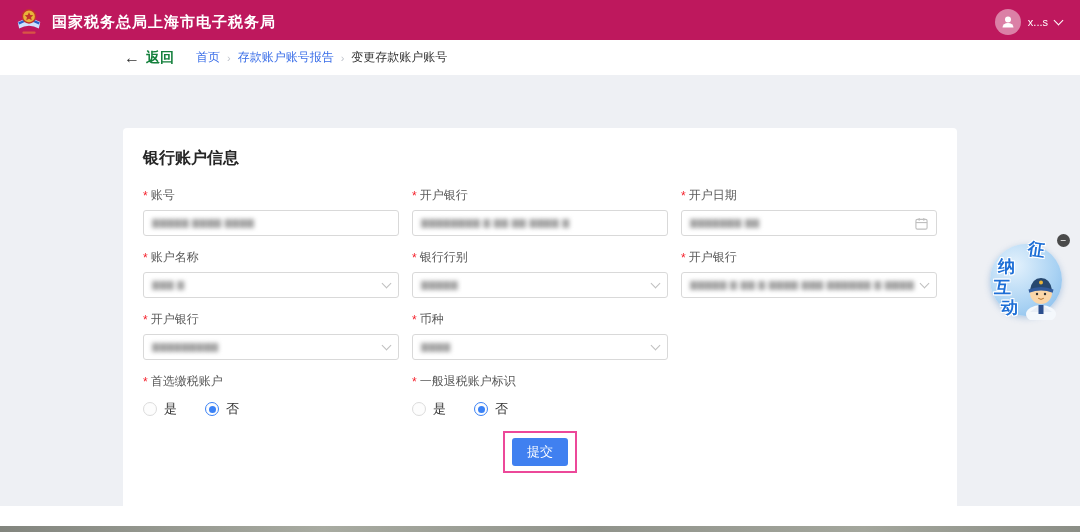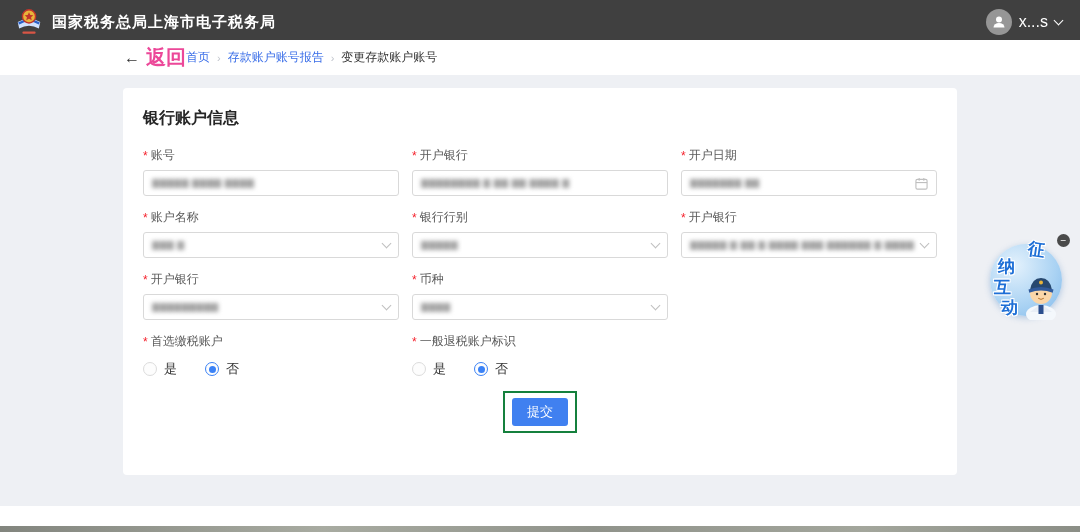--- a/index.html
+++ b/index.html
@@ -1,61 +1,61 @@
 <!DOCTYPE html>
 <html><head>
 <meta charset="utf-8">
 <style>
   * { margin:0; padding:0; box-sizing:border-box; }
   html,body { width:1080px; height:532px; }
   body { font-family:"Liberation Sans","DejaVu Sans",sans-serif; }
   .page { position:relative; width:1080px; height:532px; overflow:hidden; background:#eef0f4; }
 
   
-  .topbar { position:relative; height:40px; background:#404040; display:flex; align-items:center; padding:4px 18px 0 14px; }
+  .topbar { position:relative; height:40px; background:#be185d; display:flex; align-items:center; padding:4px 18px 0 14px; }
   .logo { width:30px; height:30px; margin-right:8px; flex:0 0 auto; }
   .site-title { color:#fff; font-size:15px; font-weight:bold; letter-spacing:1px; }
   .topbar-right { margin-left:auto; display:flex; align-items:center; gap:7px; }
   .avatar { width:26px; height:26px; border-radius:50%; background:rgba(255,255,255,.45); display:flex; align-items:center; justify-content:center; }
-  .user-name { color:#fff; font-size:16px; }
+  .user-name { color:#fff; font-size:11px; }
   .chev-white { width:7px; height:7px; border-right:1.5px solid #fff; border-bottom:1.5px solid #fff; transform:rotate(45deg); margin-top:-3px; }
 
   
   .crumb-bar { height:35px; background:#fff; display:flex; align-items:center; padding-left:124px; }
   .back-group { display:flex; align-items:center; gap:6px; cursor:pointer; }
   .back-arrow { font-size:16px; color:#333; line-height:1; }
-  .back-label { font-size:20px; font-weight:bold; color:#ec4899; }
-  .crumbs { display:flex; align-items:center; gap:7px; font-size:12px; }
+  .back-label { font-size:14px; font-weight:bold; color:#15803d; }
+  .crumbs { display:flex; align-items:center; gap:7px; margin-left:22px; font-size:12px; }
   .crumb-link { color:#3a6ee8; cursor:pointer; }
   .crumb-sep { color:#c0c4cc; font-size:11px; }
   .crumb-current { color:#333; }
 
   
   .content { padding:13px 0 0 123px; }
-  .card { width:834px; height:387px; background:#fff; border-radius:4px; padding:20px 20px; }
+  .card { width:834px; height:387px; background:#fff; border-radius:4px; padding:20px 20px;margin-top:40px; }
   .section-title { font-size:16px; font-weight:bold; color:#262626; margin-bottom:18px; }
   .frow { display:grid; grid-template-columns:1fr 1fr 1fr; column-gap:13px; margin-bottom:13px; }
   .flabel { font-size:12px; color:#595959; margin-bottom:6px; display:flex; align-items:center; gap:3px; }
   .req { color:#f5222d; font-size:12px; }
   .ibox { height:26px; border:1px solid #d9d9d9; border-radius:3px; background:#fff; display:flex; align-items:center; justify-content:space-between; padding:0 8px; cursor:text; }
   .ibox.sel { cursor:pointer; }
   .redacted { color:#a6a6a6; font-size:9px; letter-spacing:.5px; filter:blur(2px); white-space:nowrap; overflow:hidden; }
   .chev { width:7px; height:7px; border-right:1.5px solid #bfbfbf; border-bottom:1.5px solid #bfbfbf; transform:rotate(45deg); margin-top:-4px; flex:0 0 auto; }
   .cal { flex:0 0 auto; }
 
   
   .radio-row { display:flex; align-items:center; gap:28px; margin-top:10px; }
   .radio { display:flex; align-items:center; gap:7px; font-size:13px; color:#333; cursor:pointer; }
   .rdot { width:14px; height:14px; border-radius:50%; border:1px solid #dcdcdc; background:#fdfdfd; display:inline-flex; align-items:center; justify-content:center; }
   .rdot.checked { border-color:#3b82f6; }
   .rdot.checked::after { content:""; width:7px; height:7px; border-radius:50%; background:#3b82f6; }
 
   
   .submit-wrap { text-align:center; margin-top:6px; }
-  .red-box { display:inline-block; border:2px solid #15803d; padding:5px 7px; }
+  .red-box { display:inline-block; border:2px solid #ec4899; padding:5px 7px; }
   .submit-btn { background:#4080f0; color:#fff; border:none; border-radius:3px; font-size:13px; padding:5px 15px; cursor:pointer; font-family:inherit; }
 
   
   .footer-white { position:absolute; left:0; bottom:6px; width:100%; height:20px; background:#fff; }
   .footer-dark { position:absolute; left:0; bottom:0; width:100%; height:6px; background:linear-gradient(90deg,#82857e,#a8aba1 30%,#90938b 55%,#a3a69c 80%,#8b8e86); }
 
   
   .float-widget { position:absolute; right:12px; top:238px; width:84px; height:86px; cursor:pointer; }
   .wcircle { position:absolute; left:6px; top:6px; width:72px; height:72px; border-radius:50%;
              background:radial-gradient(circle at 35% 30%, #e3f1fc, #a9d2f3 60%, #7fb7ea); box-shadow:0 2px 6px rgba(60,120,190,.35); }

